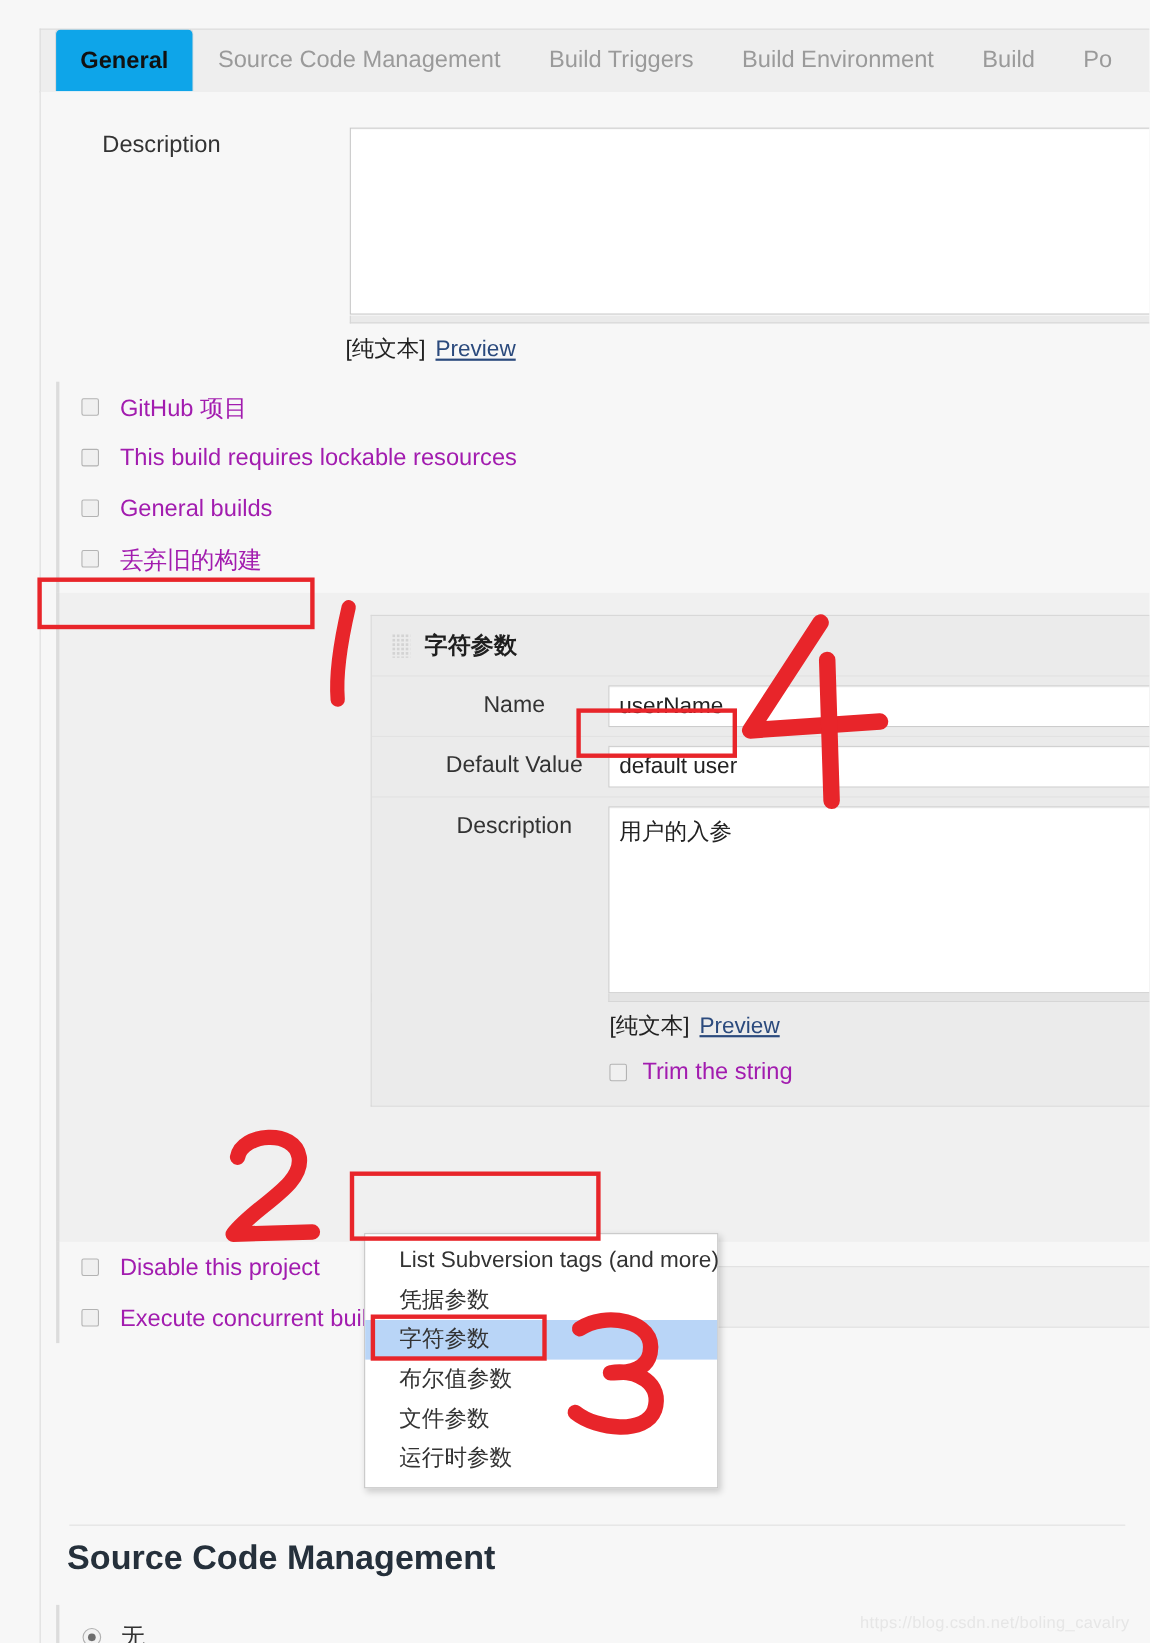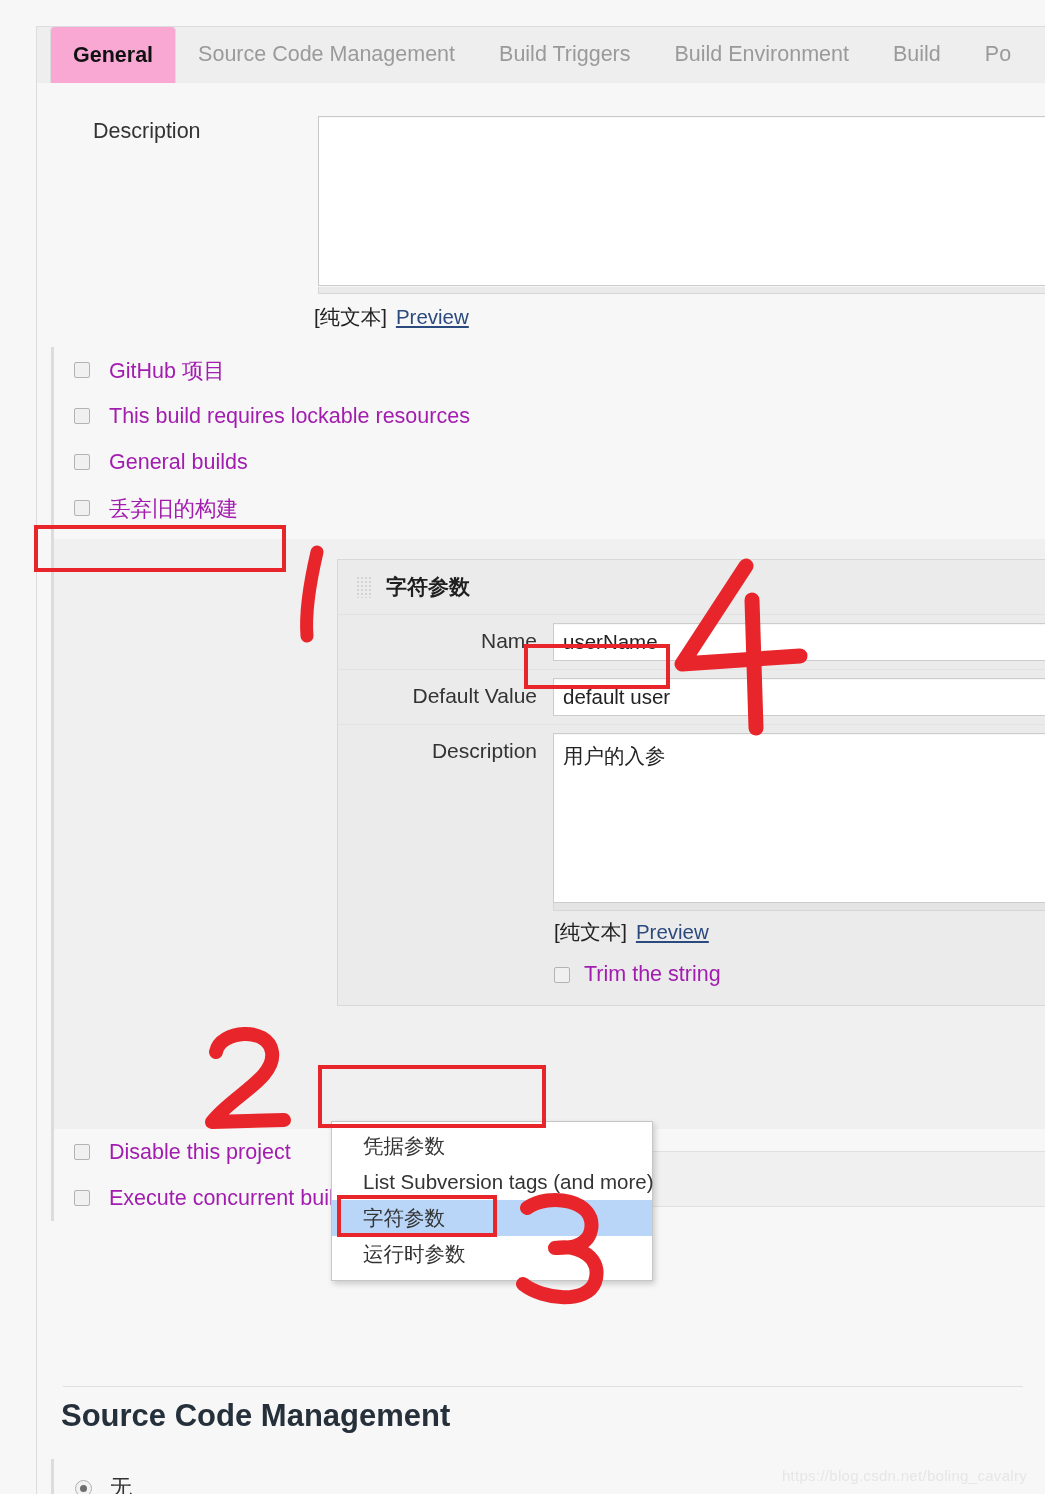--- a/index.html
+++ b/index.html
@@ -30,21 +30,21 @@
   }
   .tab {
     height: 57px;
     line-height: 57px;
     padding: 0 22px;
     font-size: 21.5px;
     color: #9a9a9a;
     white-space: nowrap;
   }
   .tab.active {
-    background: #f9a8d4;
+    background: #0ea5e9;
     color: #111;
     font-weight: bold;
     border: 1px solid #dcdcdc;
     border-bottom: 1px solid #ffffff;
     border-radius: 5px 5px 0 0;
     margin-bottom: -1px;
     height: 58px;
     line-height: 56px;
   }
 
@@ -185,21 +185,21 @@
     background: #ebebeb;
     border-top: 1px solid #e2e2e2;
   }
   .frow.alt { background: #ebebeb; }
   .flabel {
     width: 215px;
     flex: 0 0 215px;
     font-size: 21px;
     color: #333;
     padding: 14px 16px 0 60px;
-    text-align: right;
+    text-align: center;
     white-space: nowrap;
   }
   .finput {
     flex: 1;
     background: #ffffff;
     border: 1px solid #cccccc;
     height: 38px;
     margin: 8px 0 8px 0;
     font-size: 20.5px;
     color: #222;
@@ -472,23 +472,25 @@
     <div class="radio-group">
       <div class="radio-row">
         <span class="rdo selected"></span>
         <span class="radio-label">无</span>
       </div>
 
     </div>
   </div>
 
   <div class="dropdown">
+    <div class="dd-item">List Subversion tags (and more)</div>
     <div class="dd-item">凭据参数</div>
-    <div class="dd-item">List Subversion tags (and more)</div>
     <div class="dd-item highlight">字符参数</div>
+    <div class="dd-item">布尔值参数</div>
+    <div class="dd-item">文件参数</div>
     <div class="dd-item">运行时参数</div>
   </div>
 
   <div class="red-box" style="left:34px; top:525px; width:252px; height:47px;"></div>
   <div class="red-box" style="left:318px; top:1065px; width:228px; height:63px;"></div>
   <div class="red-box" style="left:337px; top:1195px; width:160px; height:42px;"></div>
   <div class="red-box" style="left:524px; top:644px; width:146px; height:45px;"></div>
 
   <svg class="ann-num" style="left:285px; top:540px;" width="60" height="110" viewBox="0 0 60 110">
     <path d="M32 12 C25 42, 20 72, 22 96" stroke="#e8252a" stroke-width="13" stroke-linecap="round" fill="none"></path>

